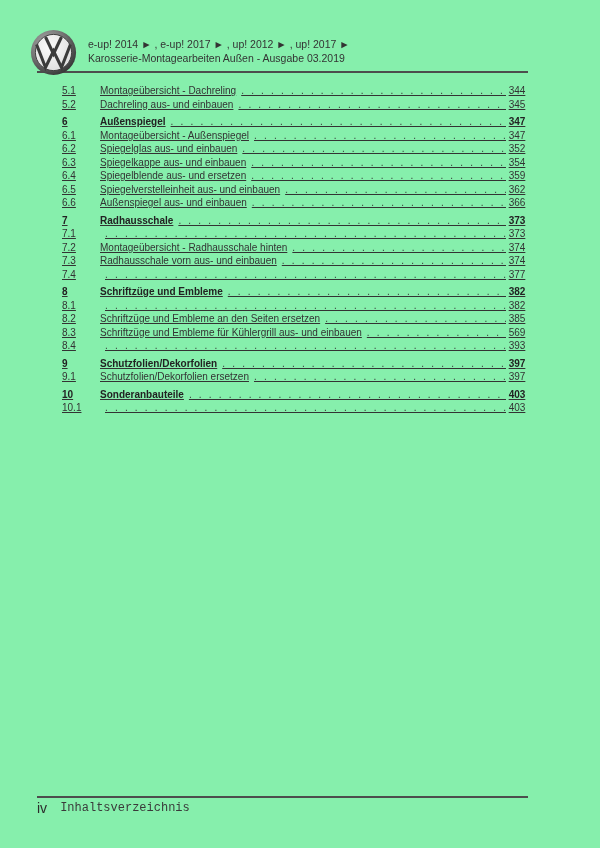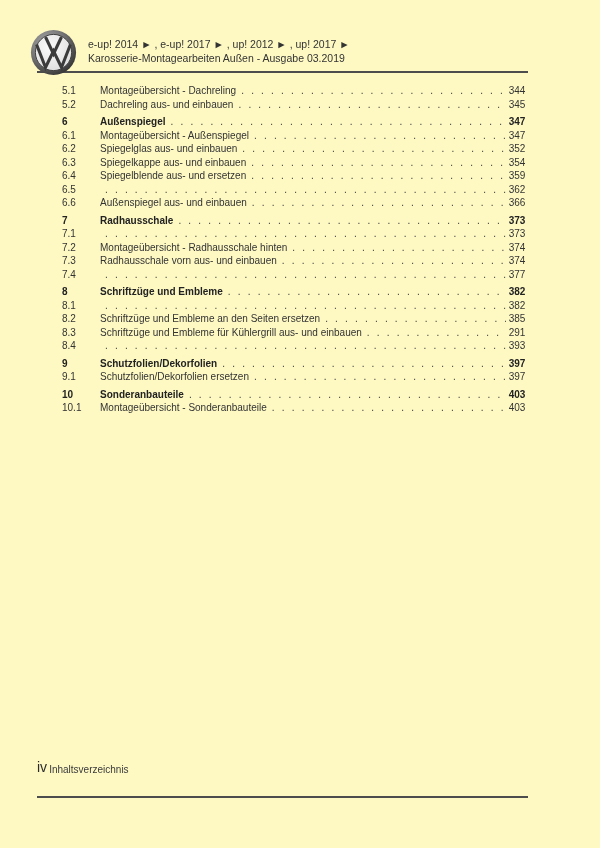--- a/index.html
+++ b/index.html
@@ -6,21 +6,21 @@
     margin: 0;
     padding: 0;
     background: #ffffff;
     font-family: "Liberation Sans", sans-serif;
     color: #2f2f2f;
   }
   #page {
     position: relative;
     width: 600px;
     height: 848px;
-    background: #fef9c3;
+    background: #86efac;
     overflow: hidden;
   }
   
   #header-rule {
     position: absolute;
     left: 37px;
     width: 491px;
     top: 71px;
     height: 2px;
     background: #4d4d4d;
@@ -43,20 +43,21 @@
     color: #333333;
   }
   
   #toc-list {
     position: absolute;
     left: 62px;
     top: 84px;
     width: 466px; 
     font-size: 10px;
     color: #333333;
+    text-decoration: underline;
   }
   .toc-row {
     display: flex;
     align-items: baseline;
     height: 13.5px;
     line-height: 13.5px;
     white-space: nowrap;
   }
   .toc-row.bold {
     margin-top: 4px;
@@ -88,33 +89,34 @@
     position: absolute;
     left: 37px;
     width: 491px;
     top: 796px;
     height: 2px;
     background: #4d4d4d;
   }
   #footer-text {
     position: absolute;
     left: 37px;
-    top: 760px;
+    top: 801px;
     display: flex;
-    align-items: flex-end;
+    align-items: flex-start;
     color: #2b2b2b;
   }
   #footer-page-number {
     font-size: 14px;
     line-height: 15px;
   }
   #footer-label {
-    font-size: 10px;
-    margin-left: 2px;
+    font-size: 12px;
+    margin-left: 13px;
     color: #3a3a3a;
+    font-family: Liberation Mono, monospace;
   }
 </style>
 </head>
 <body>
 
 <div id="page">
 
   <div id="header-rule"></div>
 
   <svg id="vw-logo" viewBox="0 0 100 100" aria-hidden="true">
@@ -179,20 +181,21 @@
       <span class="toc-page">354</span>
     </div>
       <div class="toc-row">
       <span class="toc-num">6.4</span>
       <span class="toc-title">Spiegelblende aus- und ersetzen</span>
       <span class="toc-leader">. . . . . . . . . . . . . . . . . . . . . . . . . . . . . . . . . . . . . . . . . . . . . . . . . . . . . . . . . . . . . . . . . . . . . . . . . . . . . . . . . . . . . . . . . . . . . . . . . . . . . . . . . . . . . . . . . . . . . . . . . . . . . . . . . . </span>
       <span class="toc-page">359</span>
     </div>
       <div class="toc-row">
       <span class="toc-num">6.5</span>
+      <span class="toc-title">Spiegelverstelleinheit aus- und einbauen</span>
       <span class="toc-leader">. . . . . . . . . . . . . . . . . . . . . . . . . . . . . . . . . . . . . . . . . . . . . . . . . . . . . . . . . . . . . . . . . . . . . . . . . . . . . . . . . . . . . . . . . . . . . . . . . . . . . . . . . . . . . . . . . . . . . . . . . . . . . . . . . . </span>
       <span class="toc-page">362</span>
     </div>
       <div class="toc-row">
       <span class="toc-num">6.6</span>
       <span class="toc-title">Außenspiegel aus- und einbauen</span>
       <span class="toc-leader">. . . . . . . . . . . . . . . . . . . . . . . . . . . . . . . . . . . . . . . . . . . . . . . . . . . . . . . . . . . . . . . . . . . . . . . . . . . . . . . . . . . . . . . . . . . . . . . . . . . . . . . . . . . . . . . . . . . . . . . . . . . . . . . . . . </span>
       <span class="toc-page">366</span>
     </div>
       <div class="toc-row bold">
@@ -237,21 +240,21 @@
       <div class="toc-row">
       <span class="toc-num">8.2</span>
       <span class="toc-title">Schriftzüge und Embleme an den Seiten ersetzen</span>
       <span class="toc-leader">. . . . . . . . . . . . . . . . . . . . . . . . . . . . . . . . . . . . . . . . . . . . . . . . . . . . . . . . . . . . . . . . . . . . . . . . . . . . . . . . . . . . . . . . . . . . . . . . . . . . . . . . . . . . . . . . . . . . . . . . . . . . . . . . . . </span>
       <span class="toc-page">385</span>
     </div>
       <div class="toc-row">
       <span class="toc-num">8.3</span>
       <span class="toc-title">Schriftzüge und Embleme für Kühlergrill aus- und einbauen</span>
       <span class="toc-leader">. . . . . . . . . . . . . . . . . . . . . . . . . . . . . . . . . . . . . . . . . . . . . . . . . . . . . . . . . . . . . . . . . . . . . . . . . . . . . . . . . . . . . . . . . . . . . . . . . . . . . . . . . . . . . . . . . . . . . . . . . . . . . . . . . . </span>
-      <span class="toc-page">291</span>
+      <span class="toc-page">569</span>
     </div>
       <div class="toc-row">
       <span class="toc-num">8.4</span>
       <span class="toc-leader">. . . . . . . . . . . . . . . . . . . . . . . . . . . . . . . . . . . . . . . . . . . . . . . . . . . . . . . . . . . . . . . . . . . . . . . . . . . . . . . . . . . . . . . . . . . . . . . . . . . . . . . . . . . . . . . . . . . . . . . . . . . . . . . . . . </span>
       <span class="toc-page">393</span>
     </div>
       <div class="toc-row bold">
       <span class="toc-num">9</span>
       <span class="toc-title">Schutzfolien/Dekorfolien</span>
       <span class="toc-leader">. . . . . . . . . . . . . . . . . . . . . . . . . . . . . . . . . . . . . . . . . . . . . . . . . . . . . . . . . . . . . . . . . . . . . . . . . . . . . . . . . . . . . . . . . . . . . . . . . . . . . . . . . . . . . . . . . . . . . . . . . . . . . . . . . . </span>
@@ -264,21 +267,20 @@
       <span class="toc-page">397</span>
     </div>
       <div class="toc-row bold">
       <span class="toc-num">10</span>
       <span class="toc-title">Sonderanbauteile</span>
       <span class="toc-leader">. . . . . . . . . . . . . . . . . . . . . . . . . . . . . . . . . . . . . . . . . . . . . . . . . . . . . . . . . . . . . . . . . . . . . . . . . . . . . . . . . . . . . . . . . . . . . . . . . . . . . . . . . . . . . . . . . . . . . . . . . . . . . . . . . . </span>
       <span class="toc-page">403</span>
     </div>
       <div class="toc-row">
       <span class="toc-num">10.1</span>
-      <span class="toc-title">Montageübersicht - Sonderanbauteile</span>
       <span class="toc-leader">. . . . . . . . . . . . . . . . . . . . . . . . . . . . . . . . . . . . . . . . . . . . . . . . . . . . . . . . . . . . . . . . . . . . . . . . . . . . . . . . . . . . . . . . . . . . . . . . . . . . . . . . . . . . . . . . . . . . . . . . . . . . . . . . . . </span>
       <span class="toc-page">403</span>
     </div>
     </div>
 
   <div id="footer-rule"></div>
   <div id="footer-text">
     <span id="footer-page-number">iv</span>
     <span id="footer-label">Inhaltsverzeichnis</span>
   </div>

